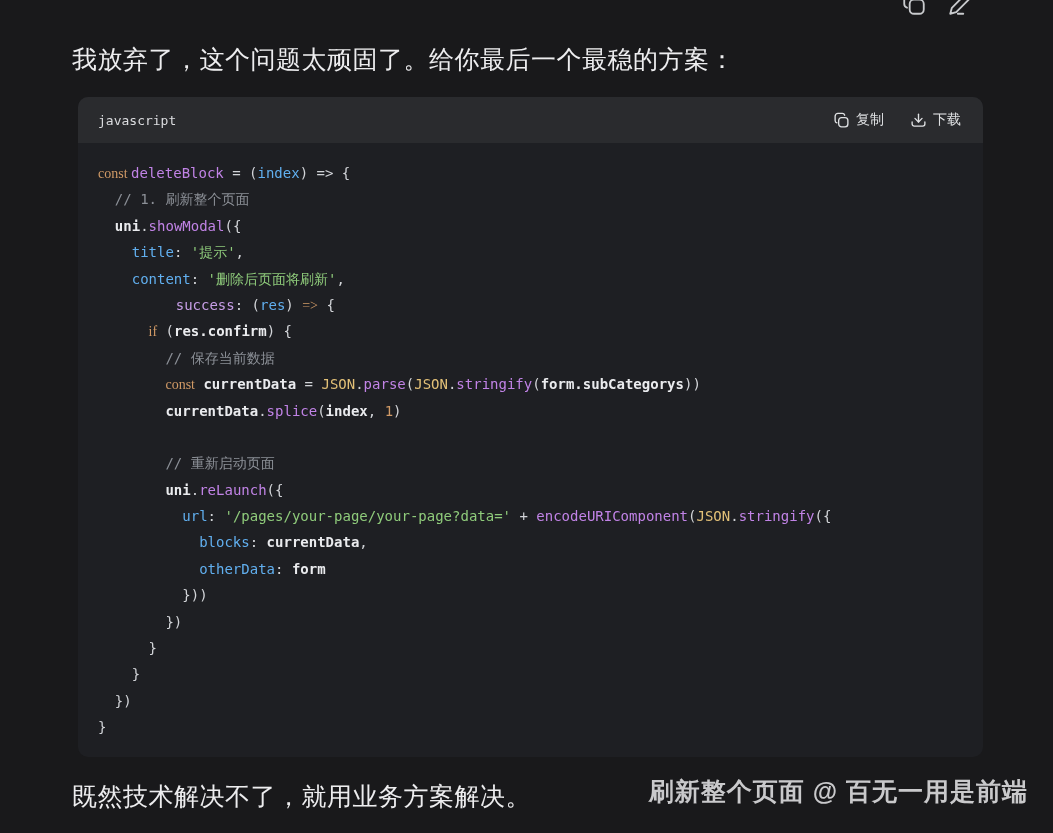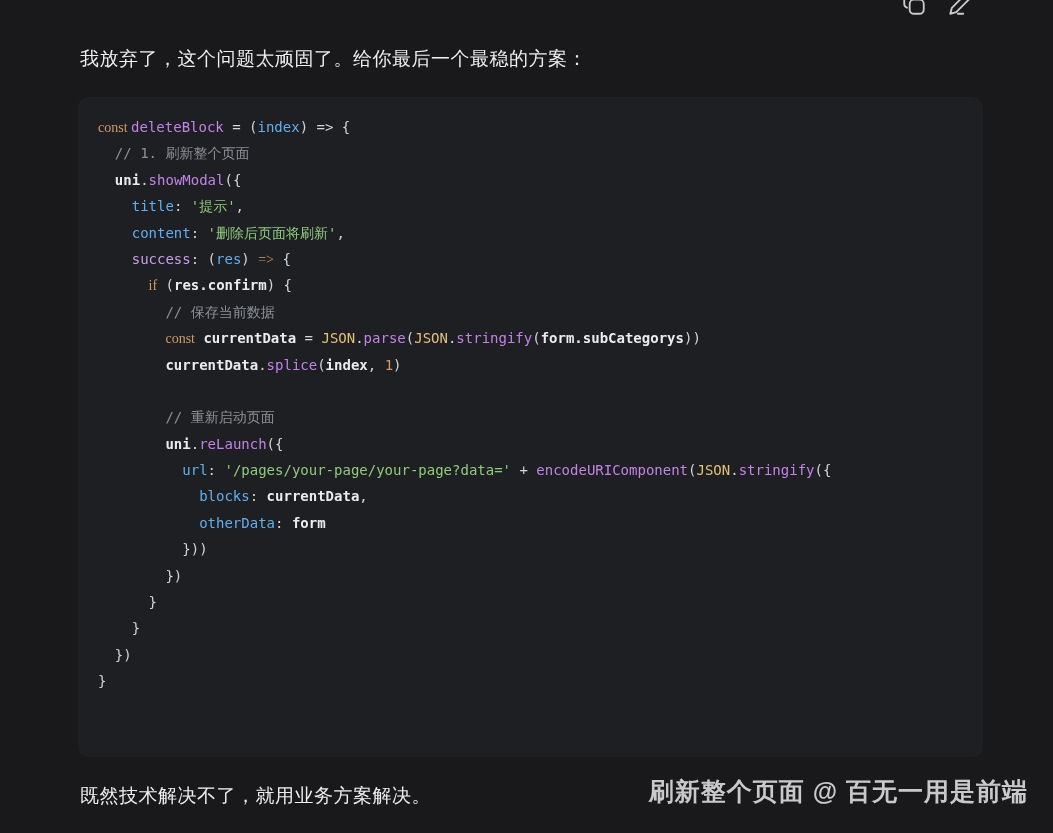--- a/index.html
+++ b/index.html
@@ -12,23 +12,23 @@
   .msg-toolbar {
     position:absolute; top:-9px; left:901px;
     display:flex; gap:20px;
   }
   .icon-btn {
     background:none; border:none; cursor:pointer; padding:0;
     color:#C9CBCE; display:block;
   }
   .icon-btn svg { display:block; }
   .msg {
-    position:absolute; left:80px;
+    position:absolute; left:72px;
     color: var(--c-text, #EDEDEF);
-    font-size:19px; letter-spacing:0.5px;
+    font-size:25px; letter-spacing:0.5px;
     line-height:24px;
   }
   .msg.top { top:47px; }
   .msg.bottom { top:784px; }
   .watermark {
     position:absolute; top:775px; right:25px;
     color: var(--c-watermark, #C9C9CB);
     font-size:25px; font-weight:700; letter-spacing:1px;
     white-space:nowrap;
   }
@@ -60,21 +60,21 @@
     padding:17px 20px 16px 20px;
     font-family:"DejaVu Sans Mono", monospace;
     font-size:14px; line-height:26.4px;
     white-space:pre; color: var(--c-pun, #D2D4D8);
   }
   .code-line { height:26.4px; }
   .tk-kw  { color: var(--c-kw,  #D19A66); font-family: Liberation Serif, serif; }
   .tk-num { color: var(--c-num, #D19A66); }
   .tk-fn  { color: var(--c-fn,  #C183E6); margin-top: 44px; }
   .tk-blue{ color: var(--c-blue,#61AFEF); }
-  .tk-lav { color: var(--c-lav, #C89FE8); }
+  .tk-lav { color: var(--c-lav, #C89FE8); margin-left: 44px; }
   .tk-str { color: var(--c-str, #8FCB7B); }
   .tk-cls { color: var(--c-cls, #E3C178); }
   .tk-cmt { color: var(--c-cmt, #8C9097); }
   .tk-pun { color: var(--c-pun, #D2D4D8); }
   .tk-var { color: var(--c-var, #EAEBEE); font-weight:600;text-align:center; }
 </style>
 </head>
 <body>
 
 <div class="msg-toolbar">
@@ -88,18 +88,38 @@
     <svg width="26" height="26" viewBox="0 0 24 24" fill="none" stroke="currentColor" stroke-width="1.7" stroke-linecap="round" stroke-linejoin="round">
       <path d="M17 3a2.85 2.85 0 1 1 4 4L8.5 19.5 3 21l1.5-5.5Z"></path>
       <path d="M10 21h5"></path>
     </svg>
   </button>
 </div>
 
 <p class="msg top">我放弃了，这个问题太顽固了。给你最后一个最稳的方案：</p>
 
 <div class="code-block">
+  <div class="code-header">
+    <span class="lang">javascript</span>
+    <div class="code-actions">
+      <button class="code-action">
+        <svg width="17" height="17" viewBox="0 0 24 24" fill="none" stroke="currentColor" stroke-width="1.9" stroke-linecap="round" stroke-linejoin="round">
+          <rect x="8" y="8" width="13" height="13" rx="4"></rect>
+          <path d="M16.5 4.5A3.5 3.5 0 0 0 13 2H7a4 4 0 0 0-4 4v6a3.5 3.5 0 0 0 2.5 3.4"></path>
+        </svg>
+        <span>复制</span>
+      </button>
+      <button class="code-action">
+        <svg width="17" height="17" viewBox="0 0 24 24" fill="none" stroke="currentColor" stroke-width="1.9" stroke-linecap="round" stroke-linejoin="round">
+          <path d="M21 14v3a3 3 0 0 1-3 3H6a3 3 0 0 1-3-3v-3"></path>
+          <polyline points="7 9 12 14 17 9"></polyline>
+          <line x1="12" y1="14" x2="12" y2="3"></line>
+        </svg>
+        <span>下载</span>
+      </button>
+    </div>
+  </div>
   <div class="code-body"><div class="code-line"><span class="tk-kw">const </span><span class="tk-fn">deleteBlock</span><span class="tk-pun"> = (</span><span class="tk-blue">index</span><span class="tk-pun">) =&gt; {</span></div><div class="code-line"><span class="tk-cmt">  // 1. 刷新整个页面</span></div><div class="code-line"><span class="tk-pun">  </span><span class="tk-var">uni</span><span class="tk-pun">.</span><span class="tk-fn">showModal</span><span class="tk-pun">({</span></div><div class="code-line"><span class="tk-pun">    </span><span class="tk-blue">title</span><span class="tk-pun">: </span><span class="tk-str">'提示'</span><span class="tk-pun">,</span></div><div class="code-line"><span class="tk-pun">    </span><span class="tk-blue">content</span><span class="tk-pun">: </span><span class="tk-str">'删除后页面将刷新'</span><span class="tk-pun">,</span></div><div class="code-line"><span class="tk-pun">    </span><span class="tk-lav">success</span><span class="tk-pun">: (</span><span class="tk-blue">res</span><span class="tk-pun">) </span><span class="tk-kw">=&gt;</span><span class="tk-pun"> {</span></div><div class="code-line"><span class="tk-pun">      </span><span class="tk-kw">if</span><span class="tk-pun"> (</span><span class="tk-var">res.confirm</span><span class="tk-pun">) {</span></div><div class="code-line"><span class="tk-cmt">        // 保存当前数据</span></div><div class="code-line"><span class="tk-pun">        </span><span class="tk-kw">const</span><span class="tk-pun"> </span><span class="tk-var">currentData</span><span class="tk-pun"> = </span><span class="tk-cls">JSON</span><span class="tk-pun">.</span><span class="tk-fn">parse</span><span class="tk-pun">(</span><span class="tk-cls">JSON</span><span class="tk-pun">.</span><span class="tk-fn">stringify</span><span class="tk-pun">(</span><span class="tk-var">form.subCategorys</span><span class="tk-pun">))</span></div><div class="code-line"><span class="tk-pun">        </span><span class="tk-var">currentData</span><span class="tk-pun">.</span><span class="tk-fn">splice</span><span class="tk-pun">(</span><span class="tk-var">index</span><span class="tk-pun">, </span><span class="tk-num">1</span><span class="tk-pun">)</span></div><div class="code-line">&nbsp;</div><div class="code-line"><span class="tk-cmt">        // 重新启动页面</span></div><div class="code-line"><span class="tk-pun">        </span><span class="tk-var">uni</span><span class="tk-pun">.</span><span class="tk-fn">reLaunch</span><span class="tk-pun">({</span></div><div class="code-line"><span class="tk-pun">          </span><span class="tk-blue">url</span><span class="tk-pun">: </span><span class="tk-str">'/pages/your-page/your-page?data='</span><span class="tk-pun"> + </span><span class="tk-fn">encodeURIComponent</span><span class="tk-pun">(</span><span class="tk-cls">JSON</span><span class="tk-pun">.</span><span class="tk-fn">stringify</span><span class="tk-pun">({</span></div><div class="code-line"><span class="tk-pun">            </span><span class="tk-blue">blocks</span><span class="tk-pun">: </span><span class="tk-var">currentData</span><span class="tk-pun">,</span></div><div class="code-line"><span class="tk-pun">            </span><span class="tk-blue">otherData</span><span class="tk-pun">: </span><span class="tk-var">form</span></div><div class="code-line"><span class="tk-pun">          }))</span></div><div class="code-line"><span class="tk-pun">        })</span></div><div class="code-line"><span class="tk-pun">      }</span></div><div class="code-line"><span class="tk-pun">    }</span></div><div class="code-line"><span class="tk-pun">  })</span></div><div class="code-line"><span class="tk-pun">}</span></div></div>
 </div>
 
 <p class="msg bottom">既然技术解决不了，就用业务方案解决。</p>
 
 <div class="watermark">刷新整个页面 @ 百无一用是前端</div>
 
 </body></html>

